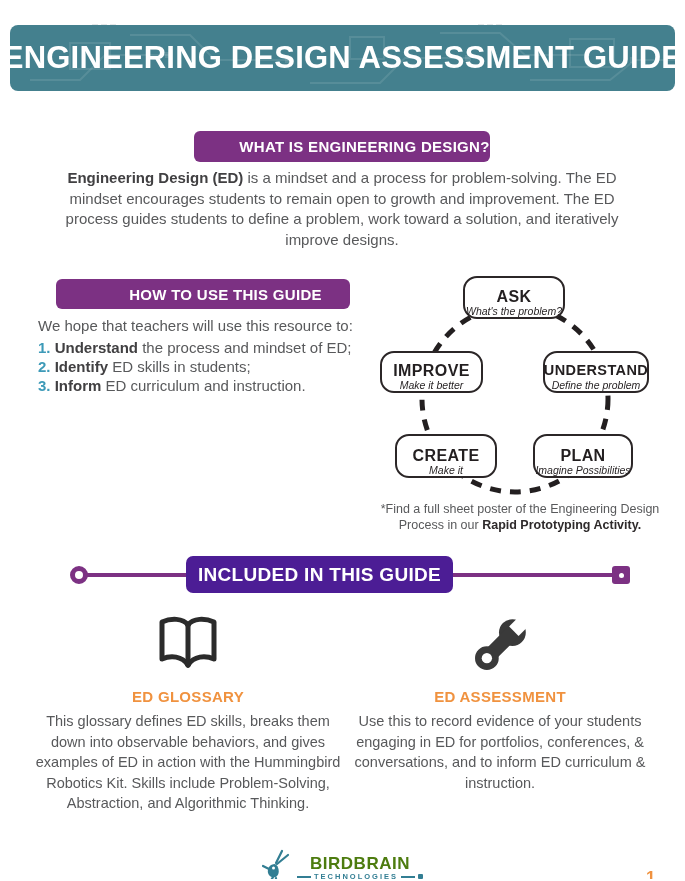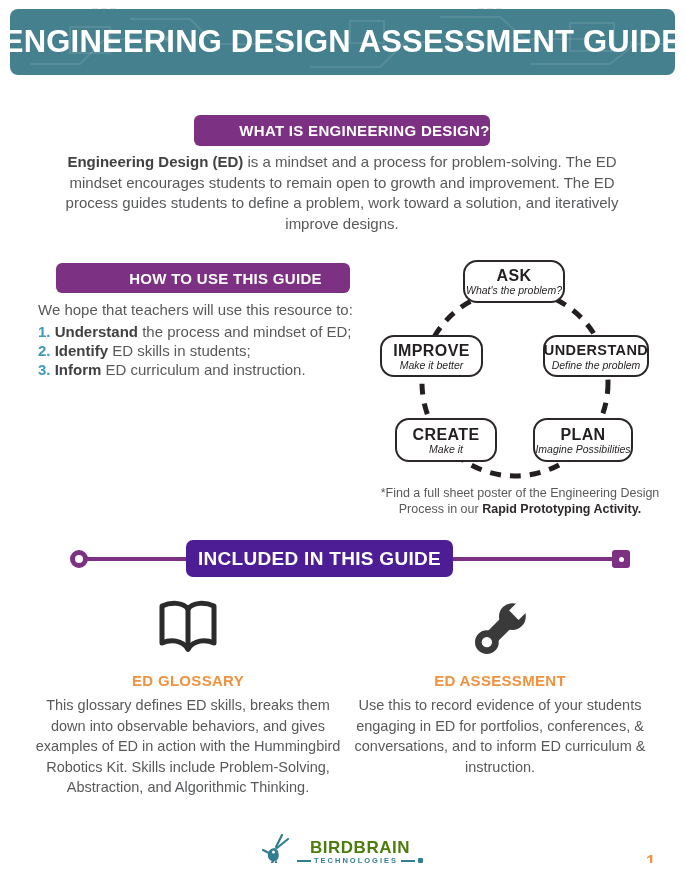--- a/index.html
+++ b/index.html
@@ -1,19 +1,19 @@
 <!DOCTYPE html>
 <html><head>
 <meta charset="utf-8">
 <style>
   * { margin:0; padding:0; box-sizing:border-box; }
   body { background:#fff; }
   .page {
     position:relative; width:685px; height:863px; background:#ffffff;
-    font-family:"Liberation Sans", sans-serif; overflow:hidden; margin:0 auto;
+    font-family:"Liberation Sans", sans-serif; overflow:hidden; margin:16px auto;
   }
   
   .top-mark { position:absolute; top:0; height:8px; opacity:.45; }
   .top-mark span { display:inline-block; width:6px; height:6px; border:1px solid #c9ced0; margin-right:3px; }
 
   
   .header-banner {
     position:absolute; left:10px; top:9px; width:665px; height:66px;
     background:#44808E; border-radius:8px; display:flex; align-items:center; justify-content:center;
     overflow:hidden;
@@ -47,21 +47,21 @@
 
   .process-title {
     position:absolute; left:368px; top:241px; width:312px; text-align:center;
     color:#F0923F; font-weight:bold; font-size:15px; letter-spacing:.2px; white-space:nowrap;
   }
 
   .diagram { position:absolute; left:355px; top:255px; width:330px; height:250px; }
   .diagram svg.circle { position:absolute; left:0; top:0; z-index:1; }
   .node {
     position:absolute; z-index:2; background:#fff; border:2.5px solid #2b2627; border-radius:14px;
-    display:flex; flex-direction:column; align-items:center; justify-content:center;
+    display:flex; flex-direction:column; align-items:center; justify-content:flex-end;
   }
   .node-title { font-weight:bold; font-size:16px; color:#231f20; letter-spacing:.4px; line-height:17px; }
   .node-sub   { font-style:italic; font-size:10.5px; color:#231f20; line-height:12px; }
   .node-ask       { left:108px; top:5px;   width:102px; height:43px; }
   .node-improve   { left:25px;  top:80px;  width:103px; height:42px; }
   .node-understand{ left:188px; top:80px;  width:106px; height:42px; }
   .node-understand .node-title { font-size:14.5px; }
   .node-create    { left:40px;  top:163px; width:102px; height:44px; }
   .node-plan      { left:178px; top:163px; width:100px; height:44px; }
 

